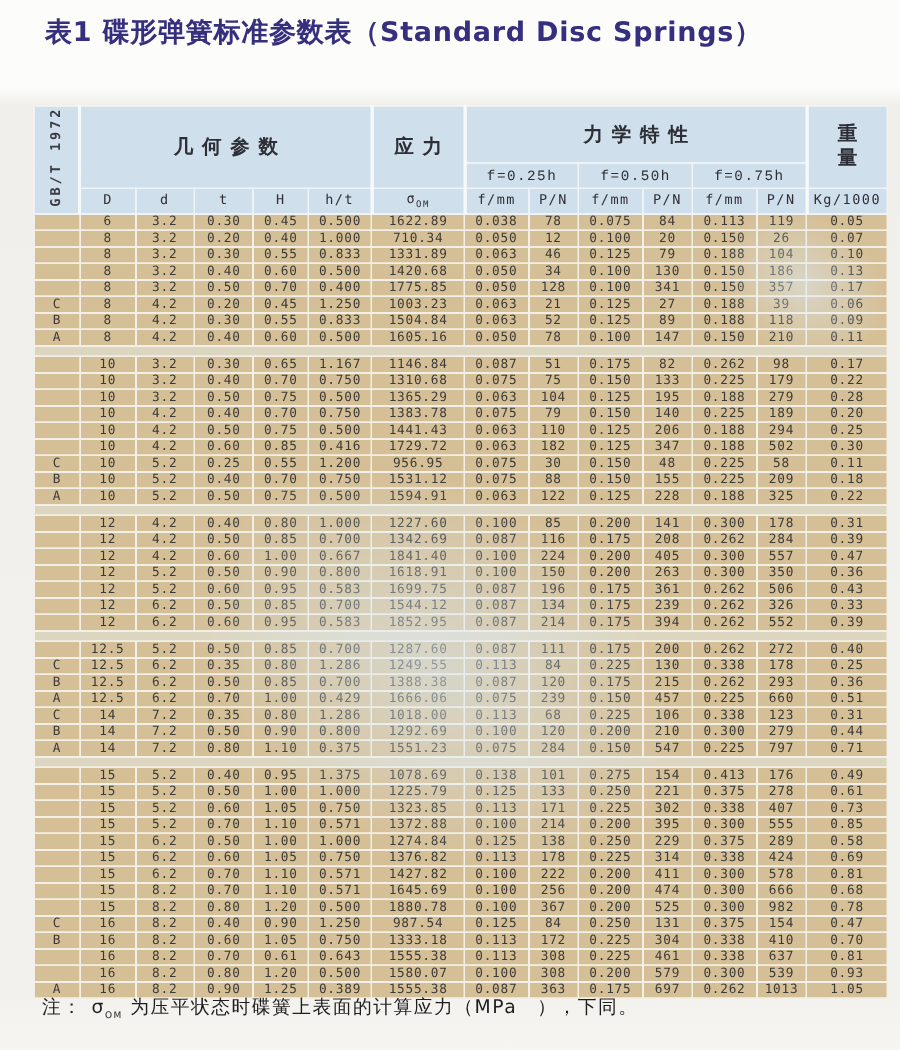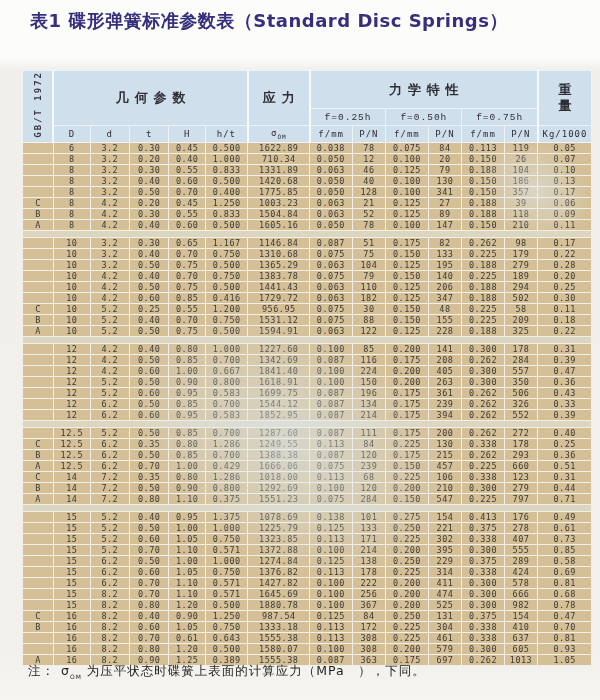--- a/index.html
+++ b/index.html
@@ -159,21 +159,21 @@
         </tr>
         <tr>
           <td></td>
           <td>8</td>
           <td>3.2</td>
           <td>0.40</td>
           <td>0.60</td>
           <td>0.500</td>
           <td>1420.68</td>
           <td>0.050</td>
-          <td>40</td>
+          <td>34</td>
           <td>0.100</td>
           <td>130</td>
           <td>0.150</td>
           <td>186</td>
           <td>0.13</td>
         </tr>
         <tr>
           <td></td>
           <td>8</td>
           <td>3.2</td>
@@ -815,21 +815,21 @@
           <td>8.2</td>
           <td>0.80</td>
           <td>1.20</td>
           <td>0.500</td>
           <td>1580.07</td>
           <td>0.100</td>
           <td>308</td>
           <td>0.200</td>
           <td>579</td>
           <td>0.300</td>
-          <td>605</td>
+          <td>539</td>
           <td>0.93</td>
         </tr>
         <tr>
           <td>A</td>
           <td>16</td>
           <td>8.2</td>
           <td>0.90</td>
           <td>1.25</td>
           <td>0.389</td>
           <td>1555.38</td>

